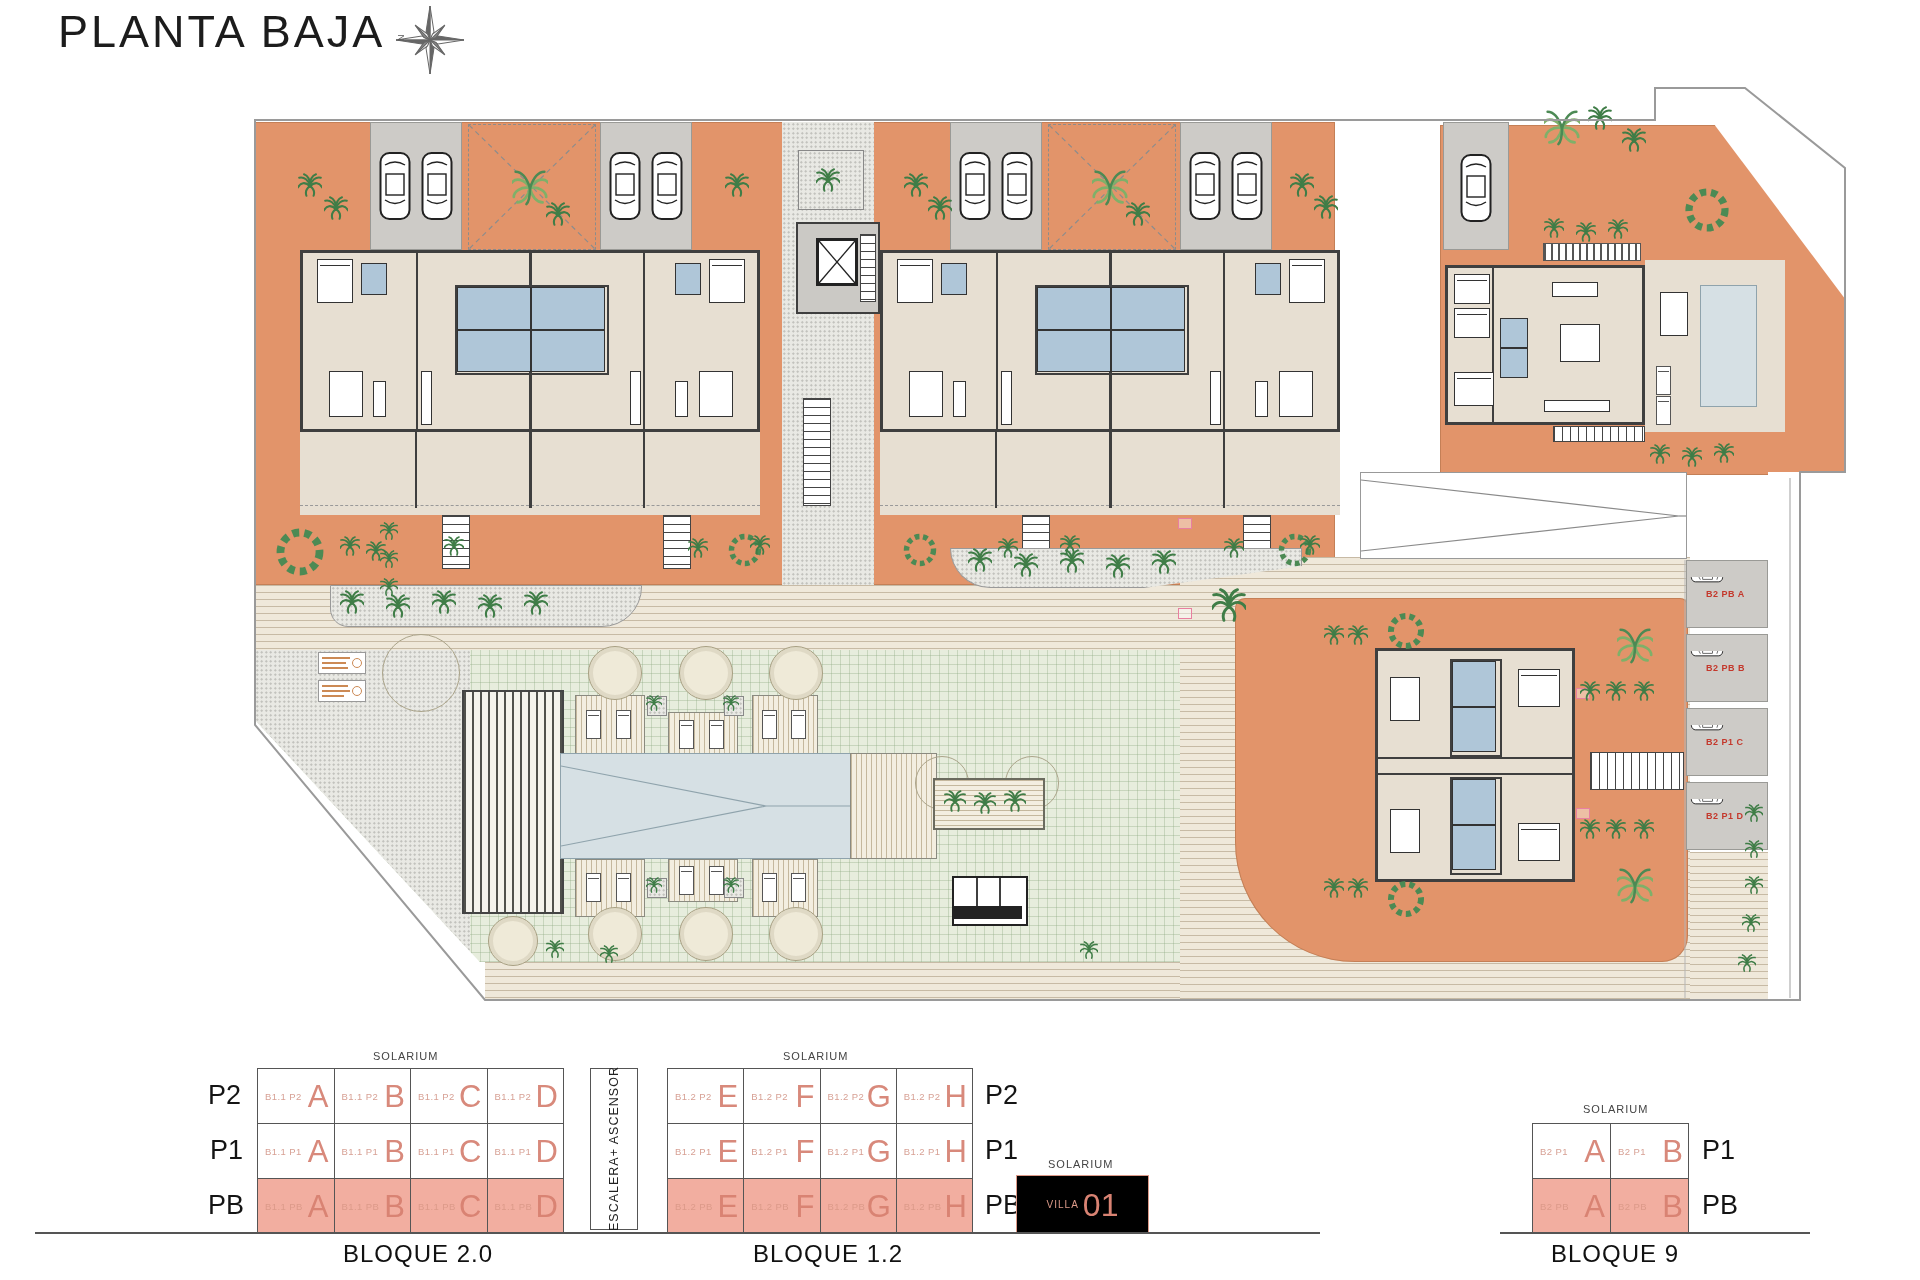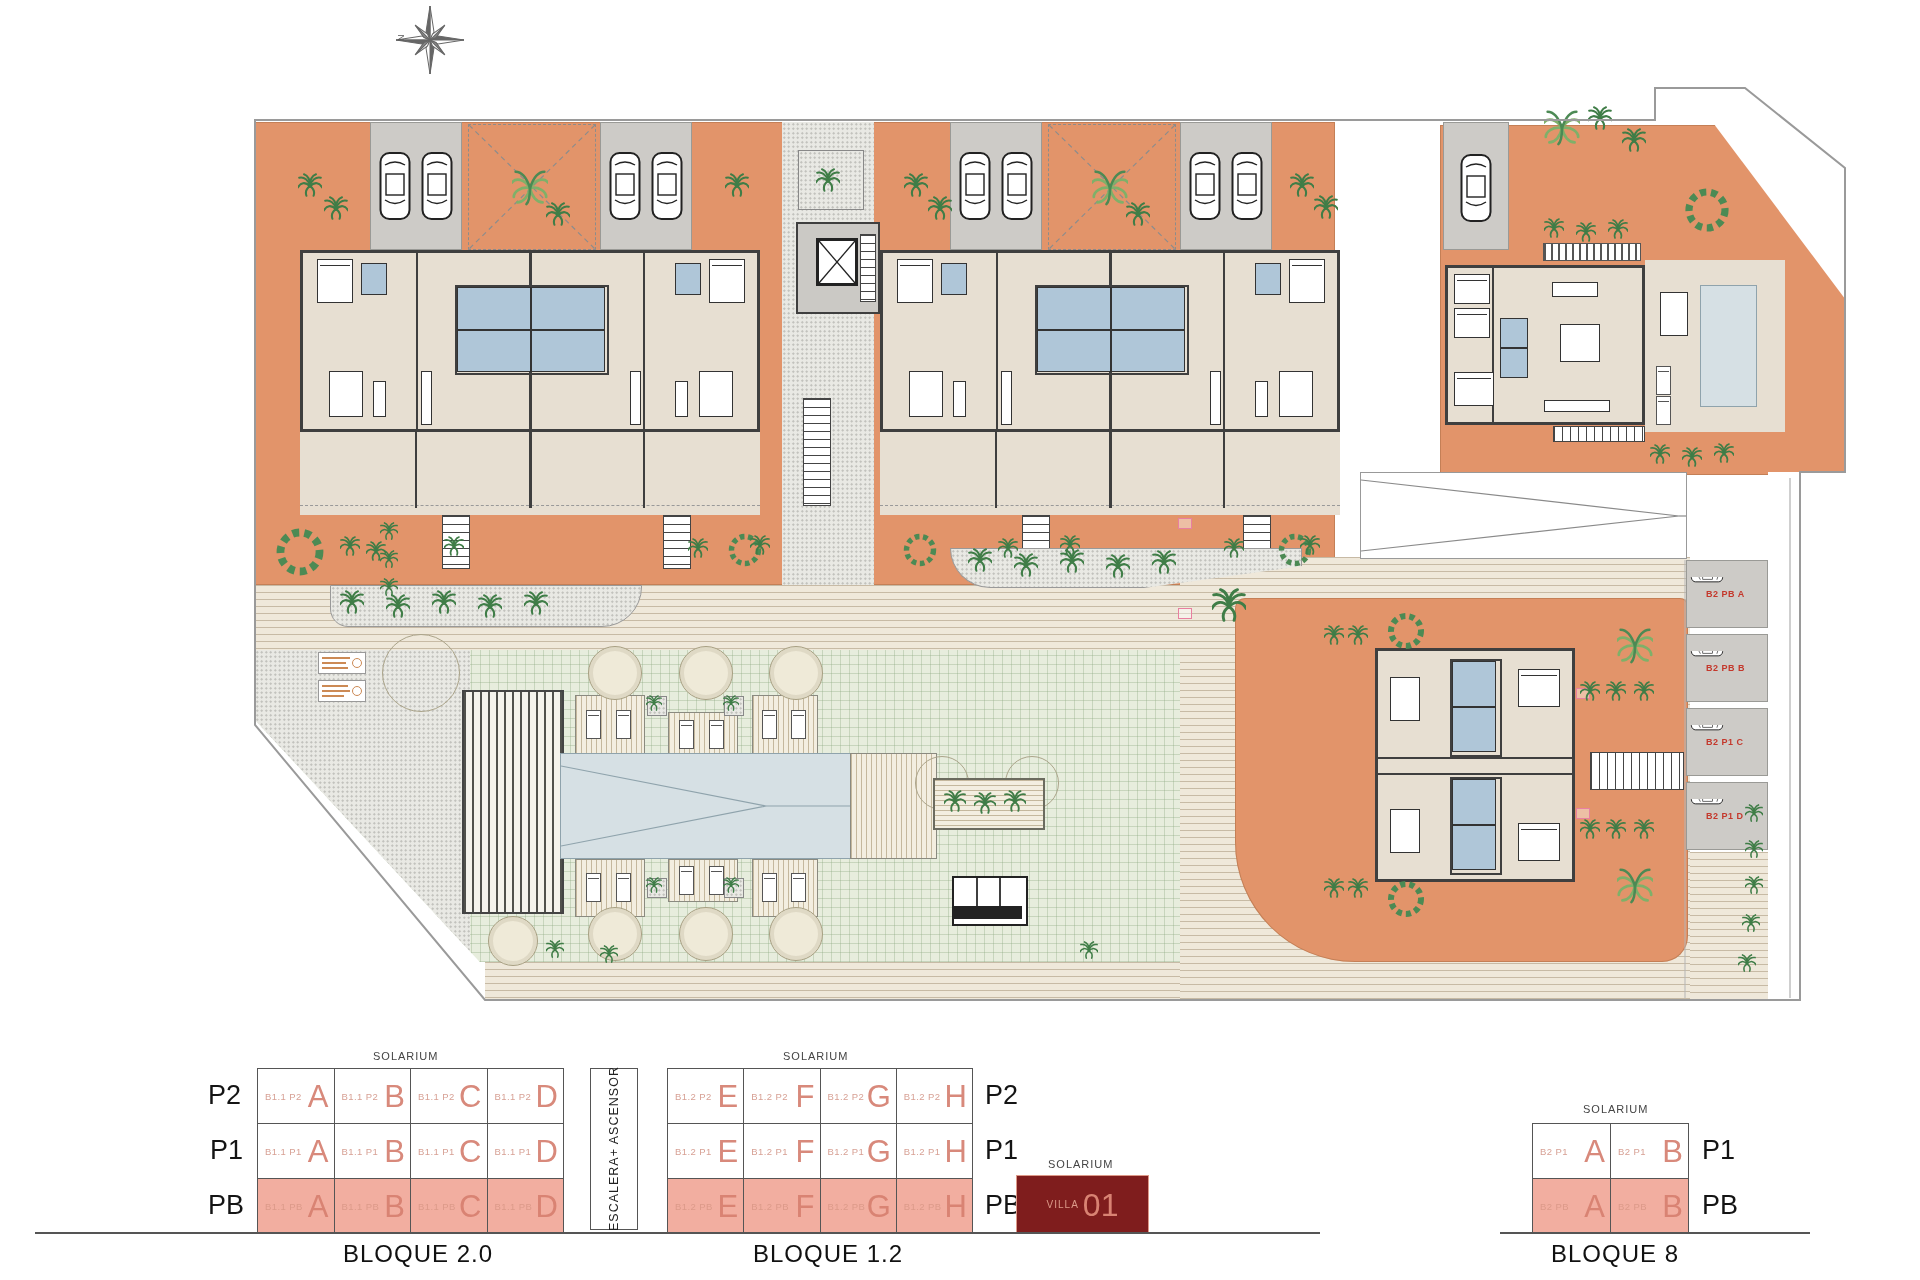--- a/index.html
+++ b/index.html
@@ -50,21 +50,21 @@
   .lcell.pb{background:#F2AEA0}
   .lcode{font-size:9.5px;color:#D7A094;letter-spacing:.4px;white-space:nowrap}
   .lcell.pb .lcode{color:#DC9A89}
   .lletter{font-size:31px;color:#D8897B;line-height:1}
   .lcell.pb .lletter{color:#D98373}
   .lfloor{position:absolute;font-size:27px;color:#141414}
   .lg-title{position:absolute;font-size:24px;letter-spacing:1px;color:#111;white-space:nowrap}
   .lg-sol{position:absolute;font-size:11px;letter-spacing:1px;color:#444;white-space:nowrap}
   .baseline{position:absolute;height:2px;background:#555}
   .esc{position:absolute;border:1.2px solid #555;background:#fff;display:flex;align-items:center;justify-content:center;writing-mode:vertical-rl;transform:rotate(180deg);font-size:12.5px;letter-spacing:1px;color:#222;white-space:nowrap}
-  .villabox{position:absolute;background:#7f1d1d;border:1px solid #D98;display:flex;align-items:center;justify-content:center;gap:4px}
+  .villabox{position:absolute;background:#000000;border:1px solid #D98;display:flex;align-items:center;justify-content:center;gap:4px}
   .villacode{font-size:10px;color:#DC9A89;letter-spacing:1px}
   .villanum{font-size:32px;color:#D98373;line-height:1}
 </style>
 </head>
 <body>
 
 <div class="stage">
 
   <svg width="0" height="0" style="position:absolute" aria-hidden="true">
     <defs>
@@ -100,20 +100,21 @@
       </symbol>
       <symbol id="sym-car" viewBox="0 0 34 72">
         <rect x="2.5" y="3" width="29" height="66" rx="9" fill="#fff" stroke="#222" stroke-width="2"></rect>
         <path d="M7 22 Q17 15 27 22" fill="none" stroke="#222" stroke-width="1.4"></path>
         <rect x="8" y="27" width="18" height="21" fill="none" stroke="#222" stroke-width="1.4"></rect>
         <path d="M7 57 Q17 63 27 57" fill="none" stroke="#222" stroke-width="1.4"></path>
       </symbol>
     </defs>
   </svg>
 
+  <div class="title">PLANTA BAJA</div>
   <svg class="abs" style="left:392px;top:2px" width="76" height="76" viewBox="0 0 76 76">
     <g stroke="#666" stroke-width="1">
       <g>
         <path d="M38 4 L42 30 L38 38 Z" fill="#fff"></path>
           <path d="M38 4 L34 30 L38 38 Z" fill="#666"></path>
         <path d="M38 72 L42 46 L38 38 Z" fill="#666"></path>
           <path d="M38 72 L34 46 L38 38 Z" fill="#fff"></path>
         <path d="M4 38 L30 34 L38 38 Z" fill="#fff"></path>
           <path d="M4 38 L30 42 L38 38 Z" fill="#666"></path>
         <path d="M72 38 L46 34 L38 38 Z" fill="#666"></path>
@@ -788,15 +789,15 @@
         <span class="lletter">A</span>
       </div>
     <div class="lcell pb">
         <span class="lcode">B2 PB</span>
         <span class="lletter">B</span>
       </div>
   </div>
   <span class="lfloor" style="left:1702px;top:1135px">P1</span>
   <span class="lfloor" style="left:1702px;top:1190px">PB</span>
   <i class="baseline" style="left:1500px;top:1232px;width:310px"></i>
-  <span class="lg-title" style="left:1551px;top:1240px">BLOQUE 8</span>
+  <span class="lg-title" style="left:1551px;top:1240px">BLOQUE 9</span>
 
 </div>
 
 </body></html>

